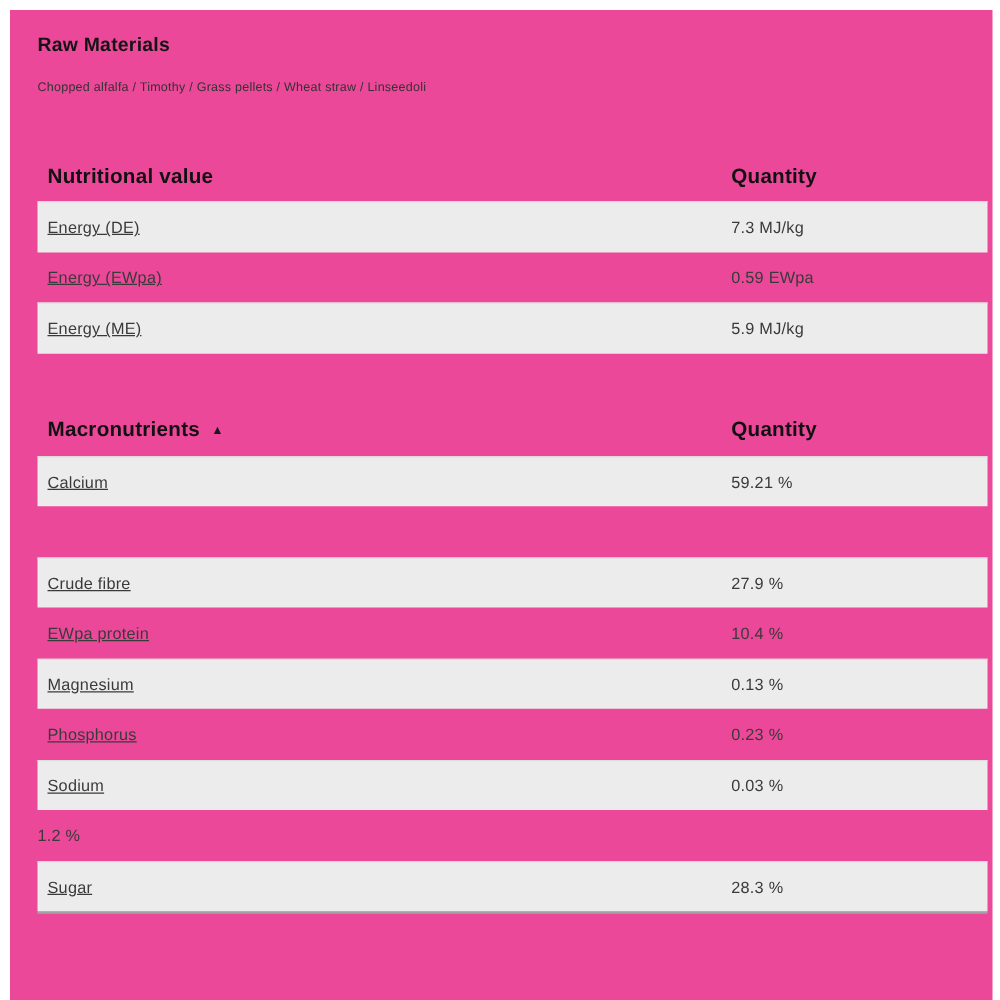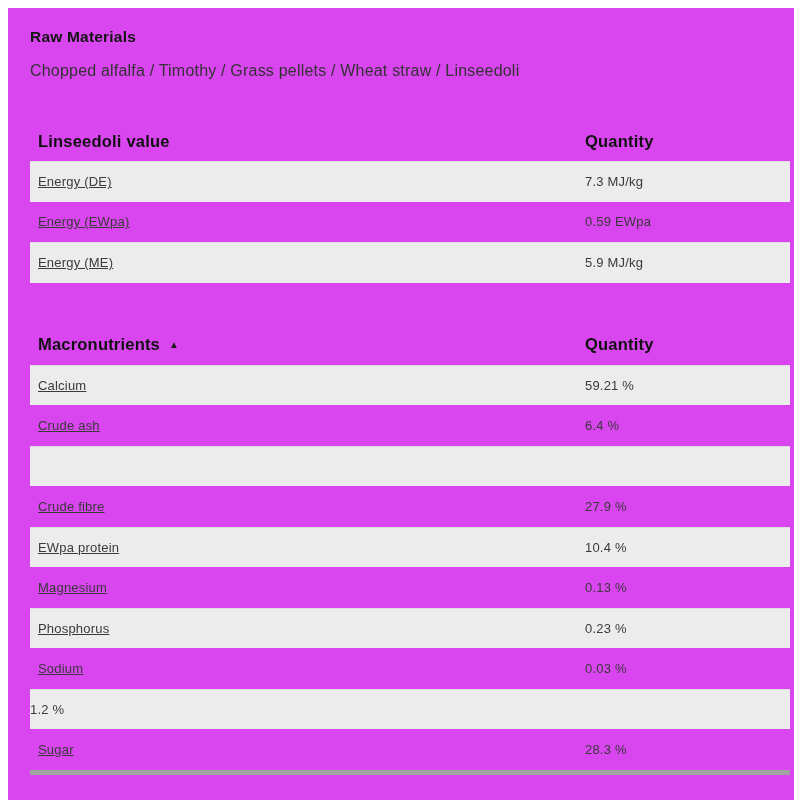--- a/index.html
+++ b/index.html
@@ -1,68 +1,68 @@
 <!DOCTYPE html>
 <html><head>
 <meta charset="utf-8">
 <style>
   * { margin:0; padding:0; box-sizing:border-box; }
   html,body { width:800px; height:800px; background:#ffffff; overflow:hidden; }
   body { font-family:"Liberation Sans", sans-serif; color:#1d1d1d; }
 
   .panel {
     position:absolute; left:8px; top:8px; right:6px; bottom:0;
-    background:#d946ef;
+    background:#ec4899;
   }
   .content { padding-left:22px; }
 
   .page-title {
     margin-top:19px;
     font-size:15.5px; font-weight:700; line-height:19px; color:#141414;
     letter-spacing:0.2px;
   }
   .ingredients {
     margin-top:16px;
-    font-size:16px; line-height:17px; color:#333333;
+    font-size:10px; line-height:17px; color:#333333;
     letter-spacing:0.2px;
   }
 
   .table { width:760px; margin-top:42px; }
   .thead { display:flex; align-items:center; height:40px; }
   .th {
     font-size:16.5px; font-weight:700; color:#111111; letter-spacing:0.2px;
     display:flex; align-items:center; cursor:pointer;
   }
   .th.name  { flex:0 0 555px; padding-left:8px; }
   .th.qty   { flex:1; }
   .sort-icon { font-size:10px; margin-left:9px; color:#1a1a1a; line-height:1; }
 
   .tbody { width:100%; }
-  .tbody.with-footer-border { border-bottom:5px solid #a3a3a3; }
+  .tbody.with-footer-border { border-bottom:2px solid #a3a3a3; }
   .tr { display:flex; align-items:center; height:40.5px; }
   .tr:nth-child(odd) { background:#ececec; border-top:1px solid #dedede; }
   .td {
     font-size:13px; color:#3a3a3a; letter-spacing:0.2px;
   }
   .td.label { flex:0 0 555px; padding-left:8px;text-decoration:underline; }
   .td.value { flex:1; }
 </style>
 </head>
 <body>
 
 <div class="panel">
   <div class="content">
 
     <h2 class="page-title">Raw Materials</h2>
     <p class="ingredients">Chopped alfalfa / Timothy / Grass pellets / Wheat straw / Linseedoli</p>
 
     <section class="table">
       <div class="thead">
         <div class="th name">
-          <span>Linseedoli value</span>
+          <span>Nutritional value</span>
         </div>
         <div class="th qty">
           <span>Quantity</span>
         </div>
       </div>
       <div class="tbody">
           <div class="tr">
             <div class="td label">Energy (DE)</div>
             <div class="td value">7.3 MJ/kg</div>
           </div>
@@ -86,24 +86,20 @@
         <div class="th qty">
           <span>Quantity</span>
         </div>
       </div>
       <div class="tbody with-footer-border">
           <div class="tr">
             <div class="td label">Calcium</div>
             <div class="td value">59.21 %</div>
           </div>
           <div class="tr">
-            <div class="td label">Crude ash</div>
-            <div class="td value">6.4 %</div>
-          </div>
-          <div class="tr">
           </div>
           <div class="tr">
             <div class="td label">Crude fibre</div>
             <div class="td value">27.9 %</div>
           </div>
           <div class="tr">
             <div class="td label">EWpa protein</div>
             <div class="td value">10.4 %</div>
           </div>
           <div class="tr">

